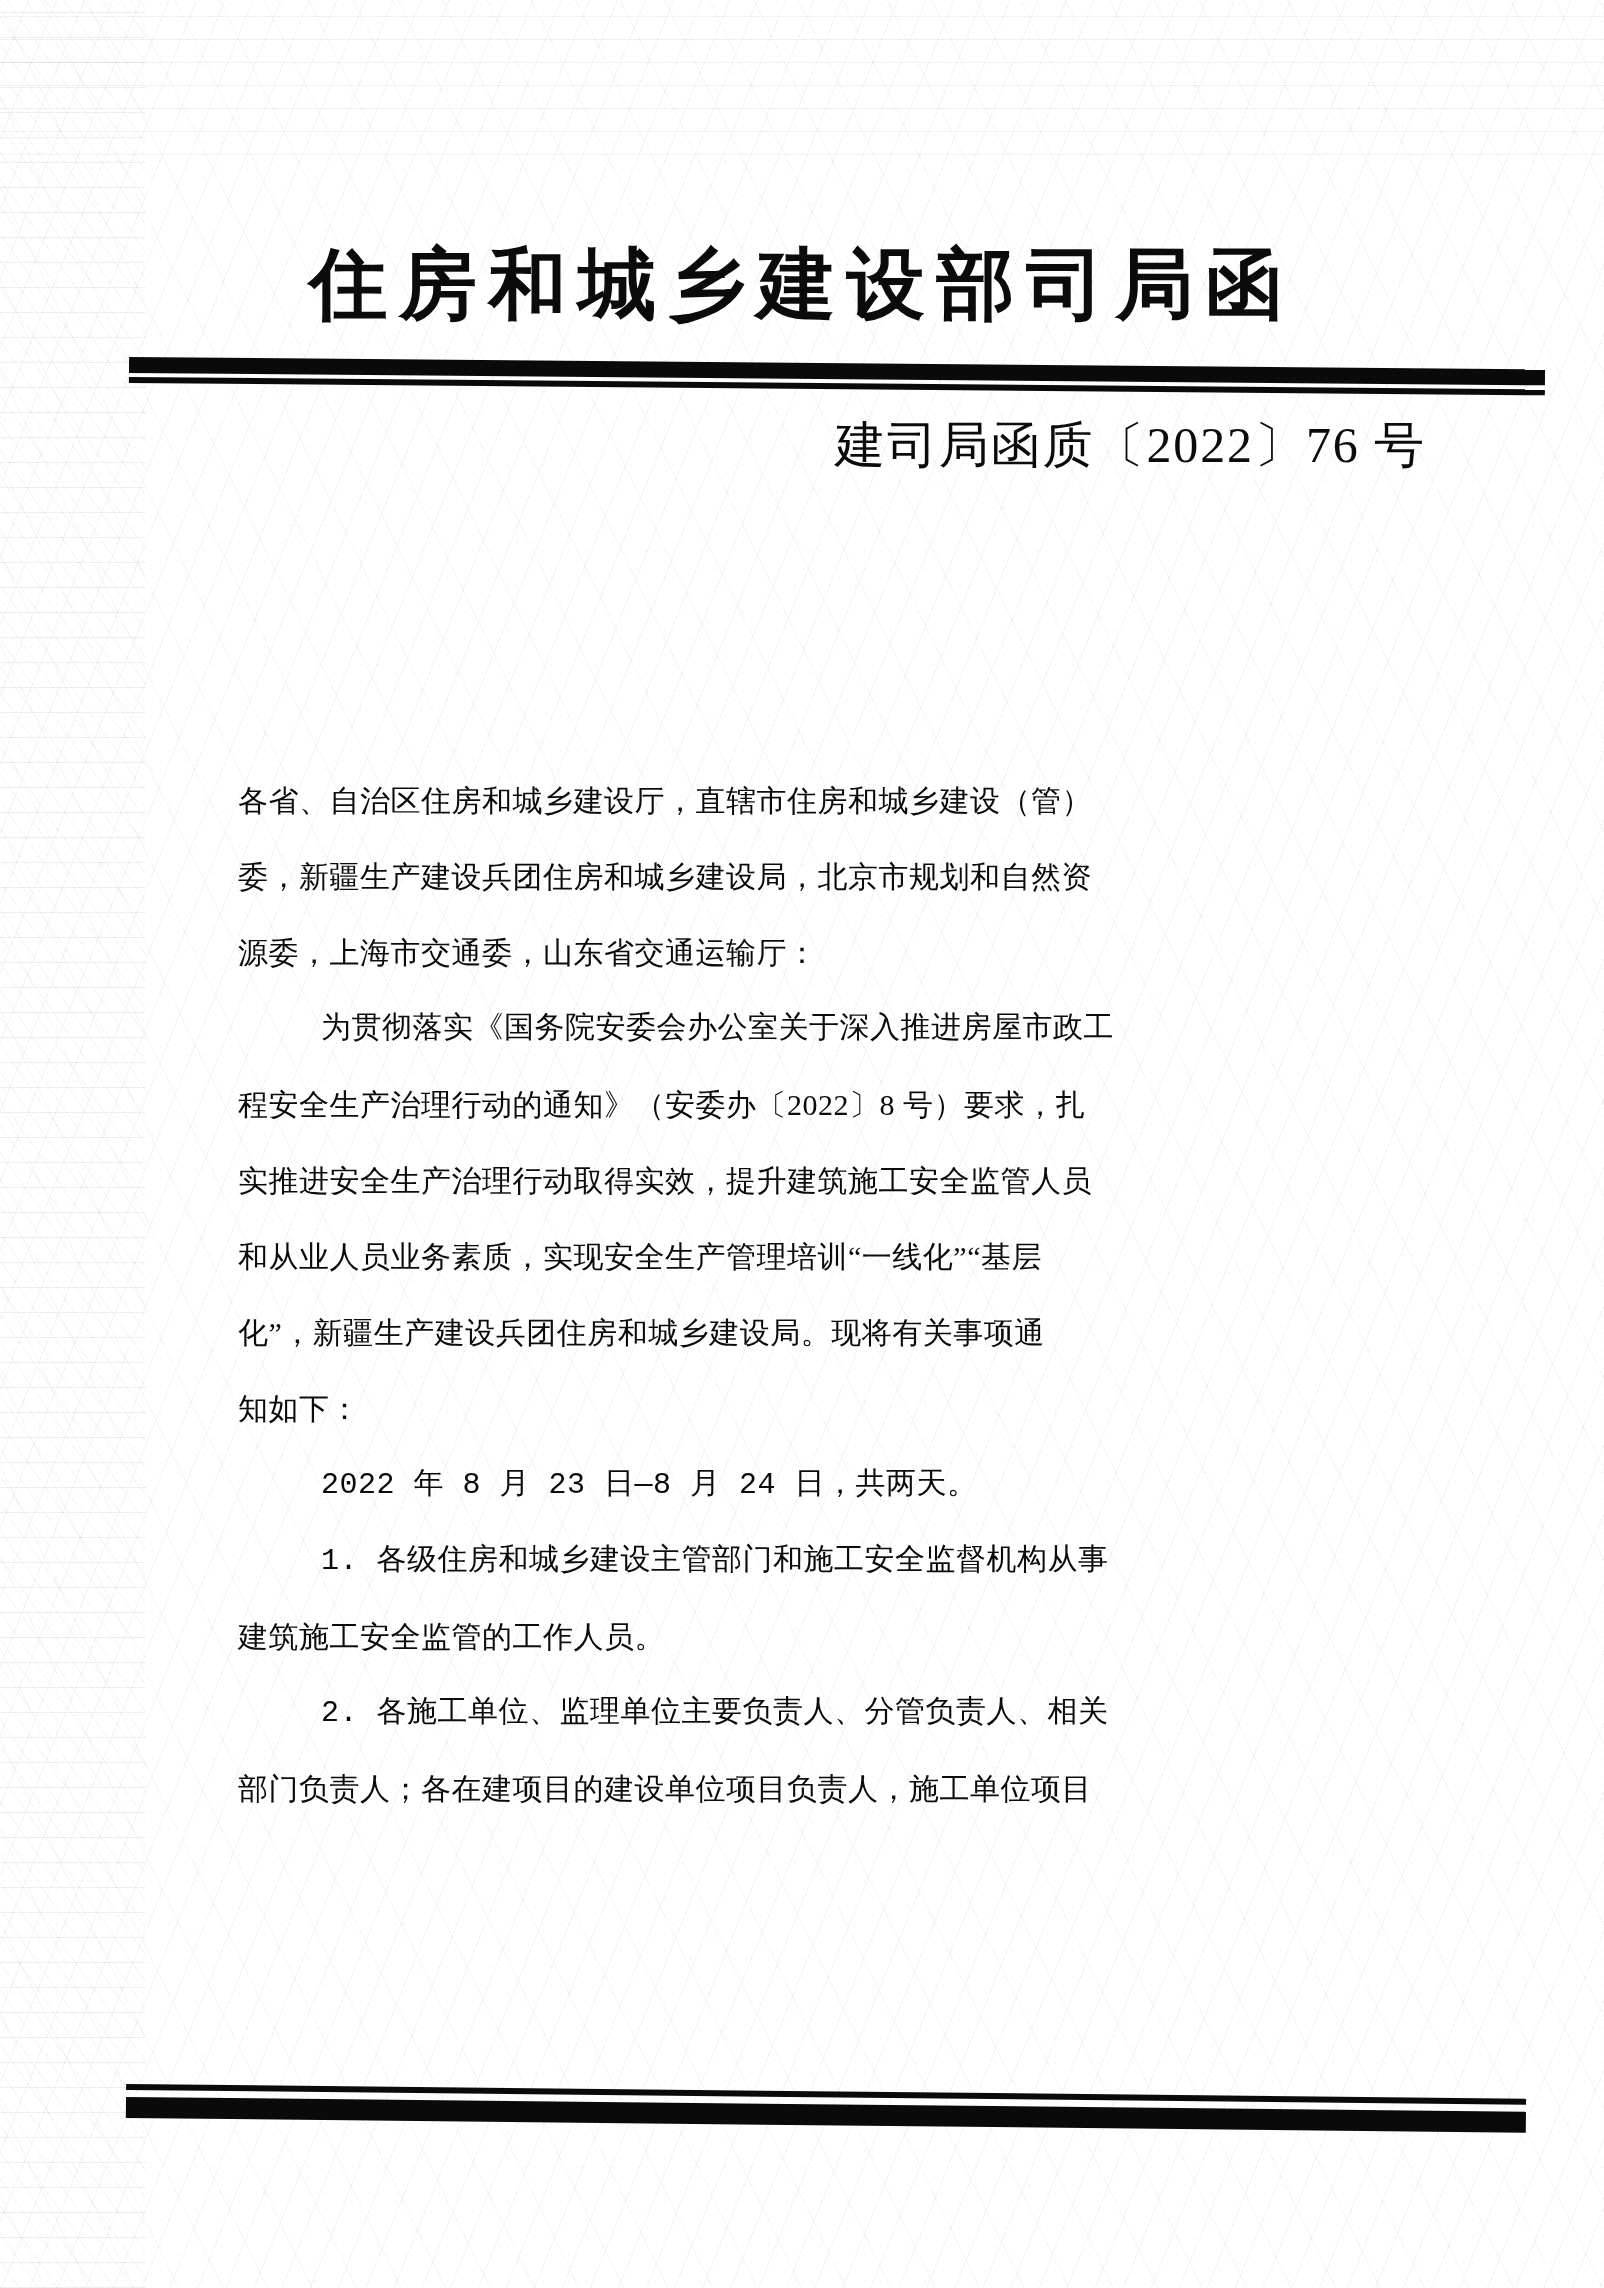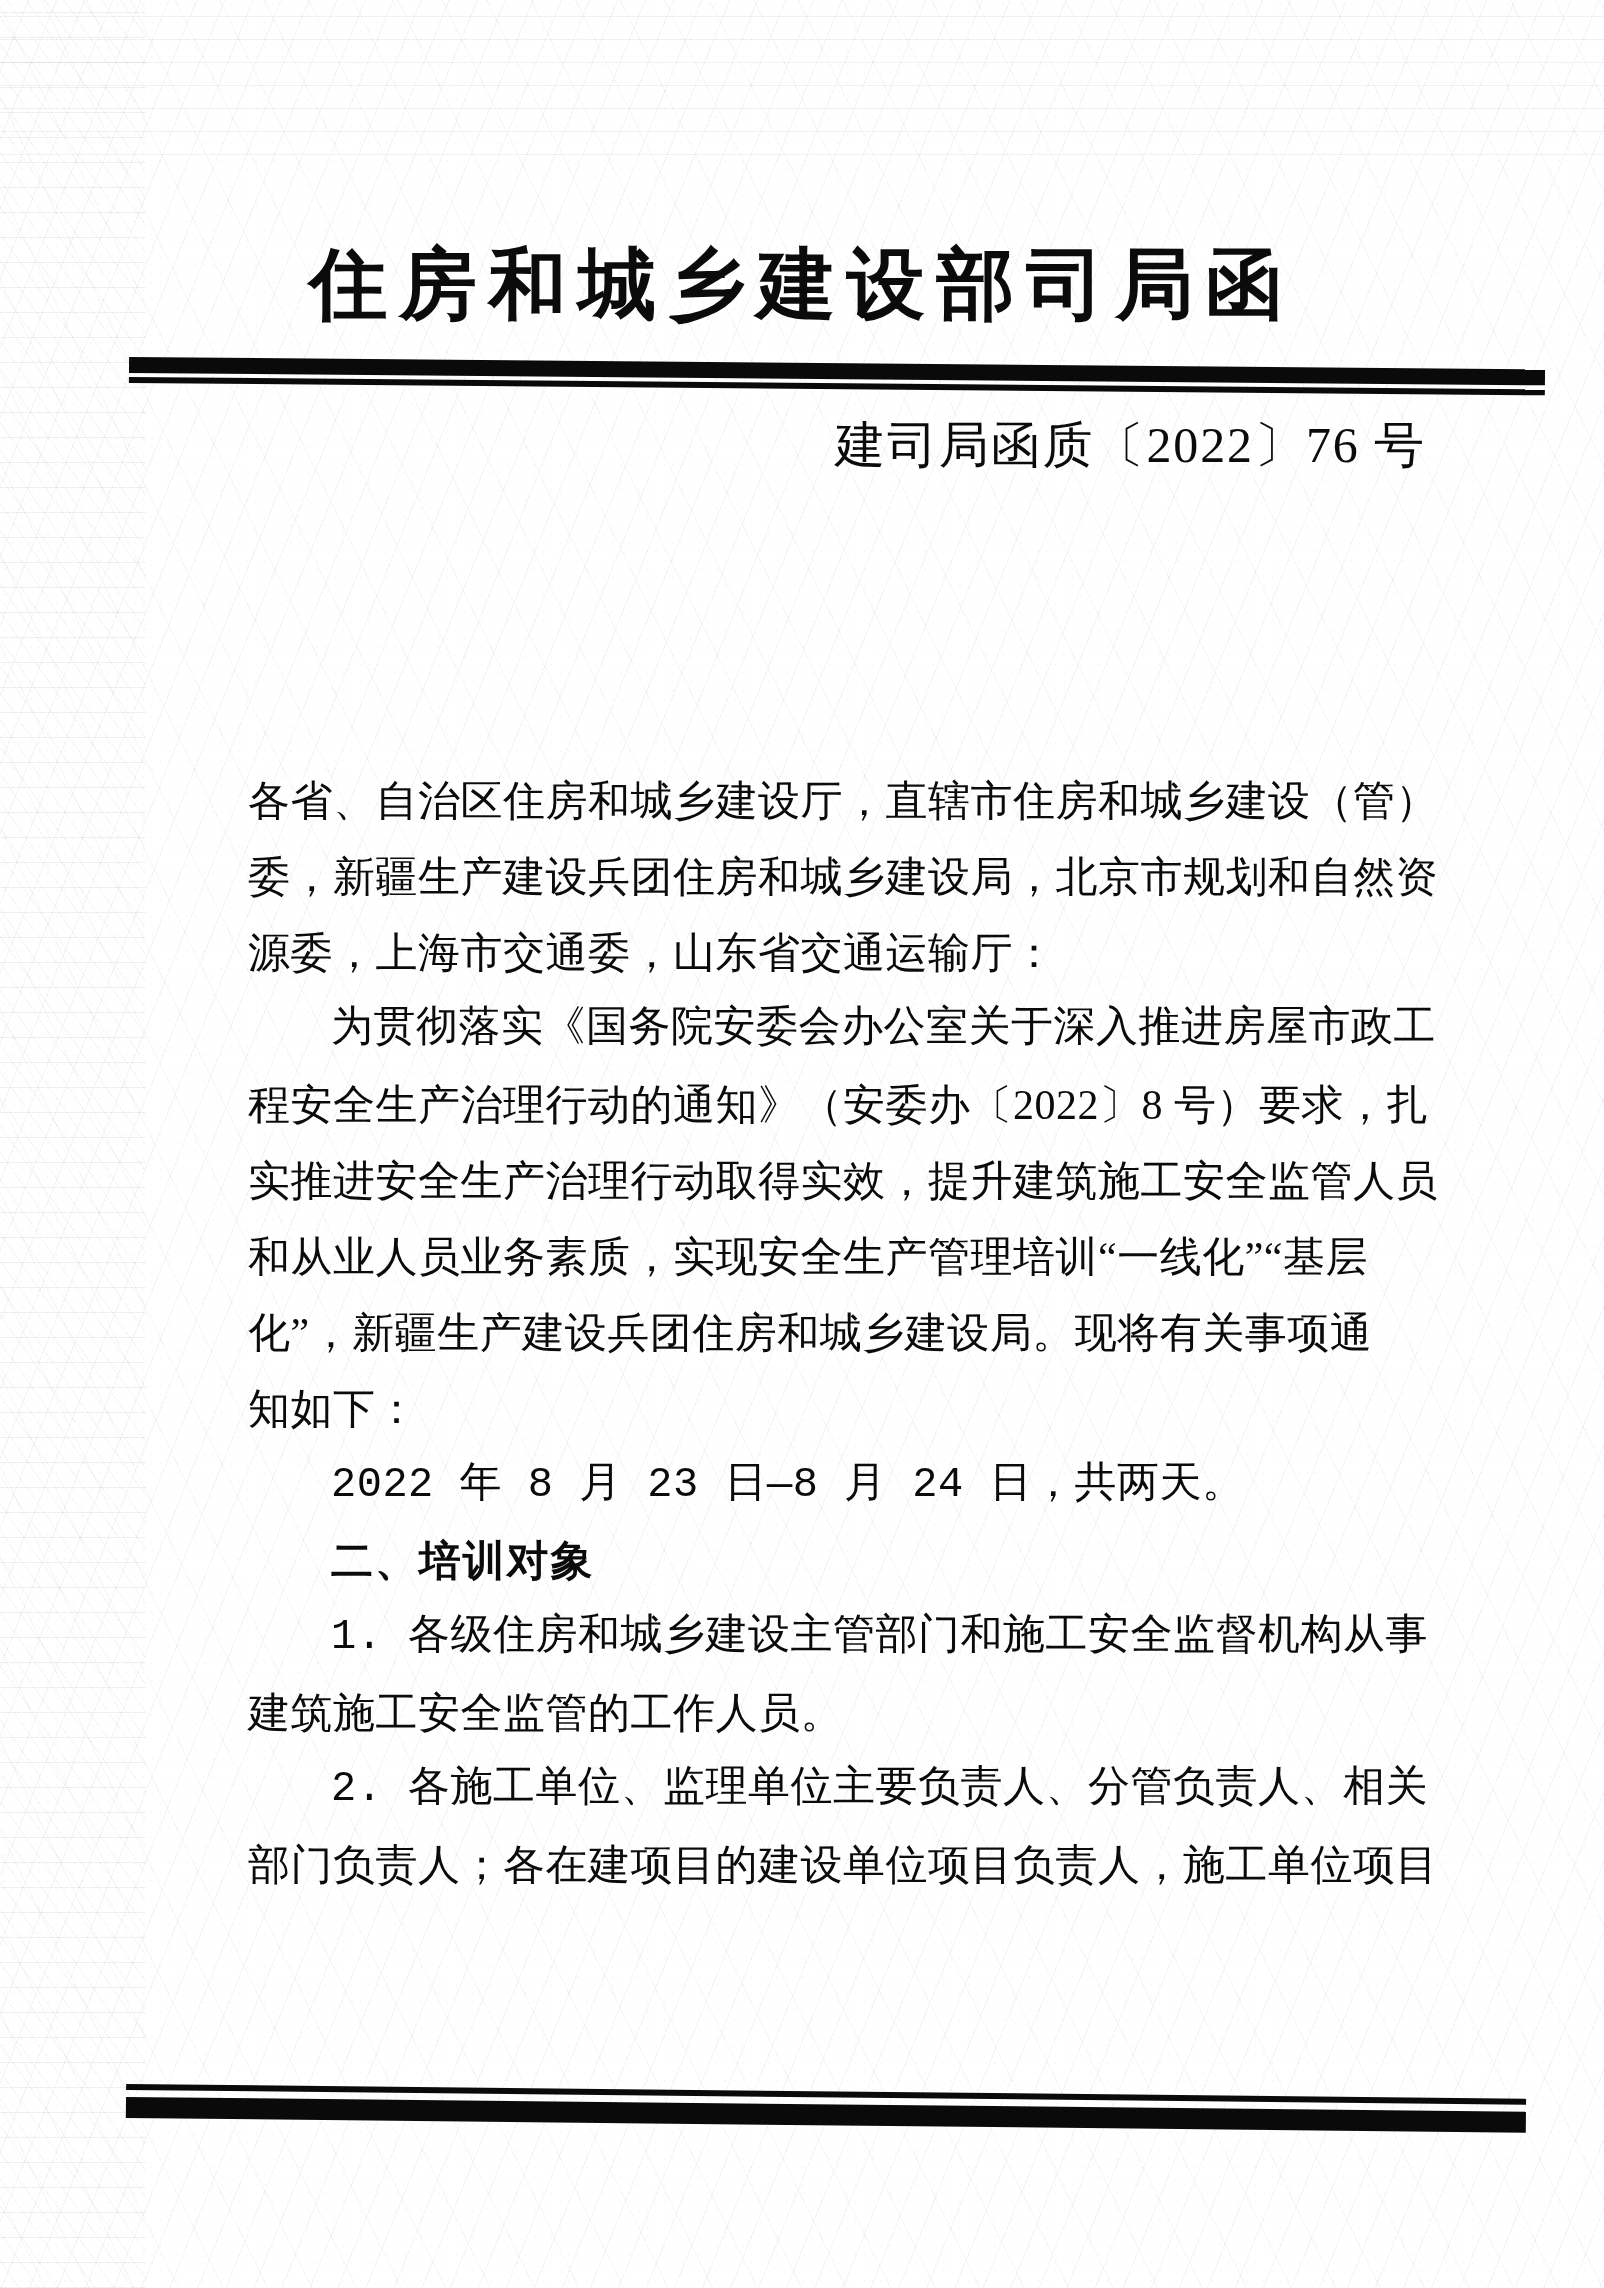--- a/index.html
+++ b/index.html
@@ -56,22 +56,22 @@
 
   .subject{
     position:absolute;top:540px;left:0;width:100%;
     text-align:center;
     font-family:"Liberation Sans","DejaVu Sans",sans-serif;
     font-weight:bold;font-size:53px;line-height:75px;
     letter-spacing:3.9px;white-space:nowrap;
   }
 
   .body-block{
-    position:absolute;left:248px;top:763px;width:1194px;
-    font-size:42px;line-height:76px;
+    position:absolute;left:238px;top:763px;width:1194px;
+    font-size:30px;line-height:76px;
     letter-spacing:0.5px;
   }
   .body-line{white-space:nowrap;}
   .body-line.indent{padding-left:83px;font-family:Liberation Mono, monospace;}
   .body-line.bold{font-weight:bold;font-family:"Liberation Sans","DejaVu Sans",sans-serif;letter-spacing:1.9px;}
 
   .rule-bottom{
     position:absolute;left:126px;top:2084px;width:1400px;
     transform:rotate(0.6deg);transform-origin:left center;
   }
@@ -102,21 +102,20 @@
     <div class="body-line">各省、自治区住房和城乡建设厅，直辖市住房和城乡建设（管）</div>
     <div class="body-line">委，新疆生产建设兵团住房和城乡建设局，北京市规划和自然资</div>
     <div class="body-line">源委，上海市交通委，山东省交通运输厅：</div>
     <div class="body-line indent">为贯彻落实《国务院安委会办公室关于深入推进房屋市政工</div>
     <div class="body-line">程安全生产治理行动的通知》（安委办〔2022〕8 号）要求，扎</div>
     <div class="body-line">实推进安全生产治理行动取得实效，提升建筑施工安全监管人员</div>
     <div class="body-line">和从业人员业务素质，实现安全生产管理培训“一线化”“基层</div>
     <div class="body-line">化”，新疆生产建设兵团住房和城乡建设局。现将有关事项通</div>
     <div class="body-line">知如下：</div>
     <div class="body-line indent">2022 年 8 月 23 日—8 月 24 日，共两天。</div>
-    <div class="body-line indent bold">二、培训对象</div>
     <div class="body-line indent">1. 各级住房和城乡建设主管部门和施工安全监督机构从事</div>
     <div class="body-line">建筑施工安全监管的工作人员。</div>
     <div class="body-line indent">2. 各施工单位、监理单位主要负责人、分管负责人、相关</div>
     <div class="body-line">部门负责人；各在建项目的建设单位项目负责人，施工单位项目</div>
   </div>
 
   <div class="rule-bottom">
     <div class="thin"></div>
     <div class="gap"></div>
     <div class="thick"></div>

